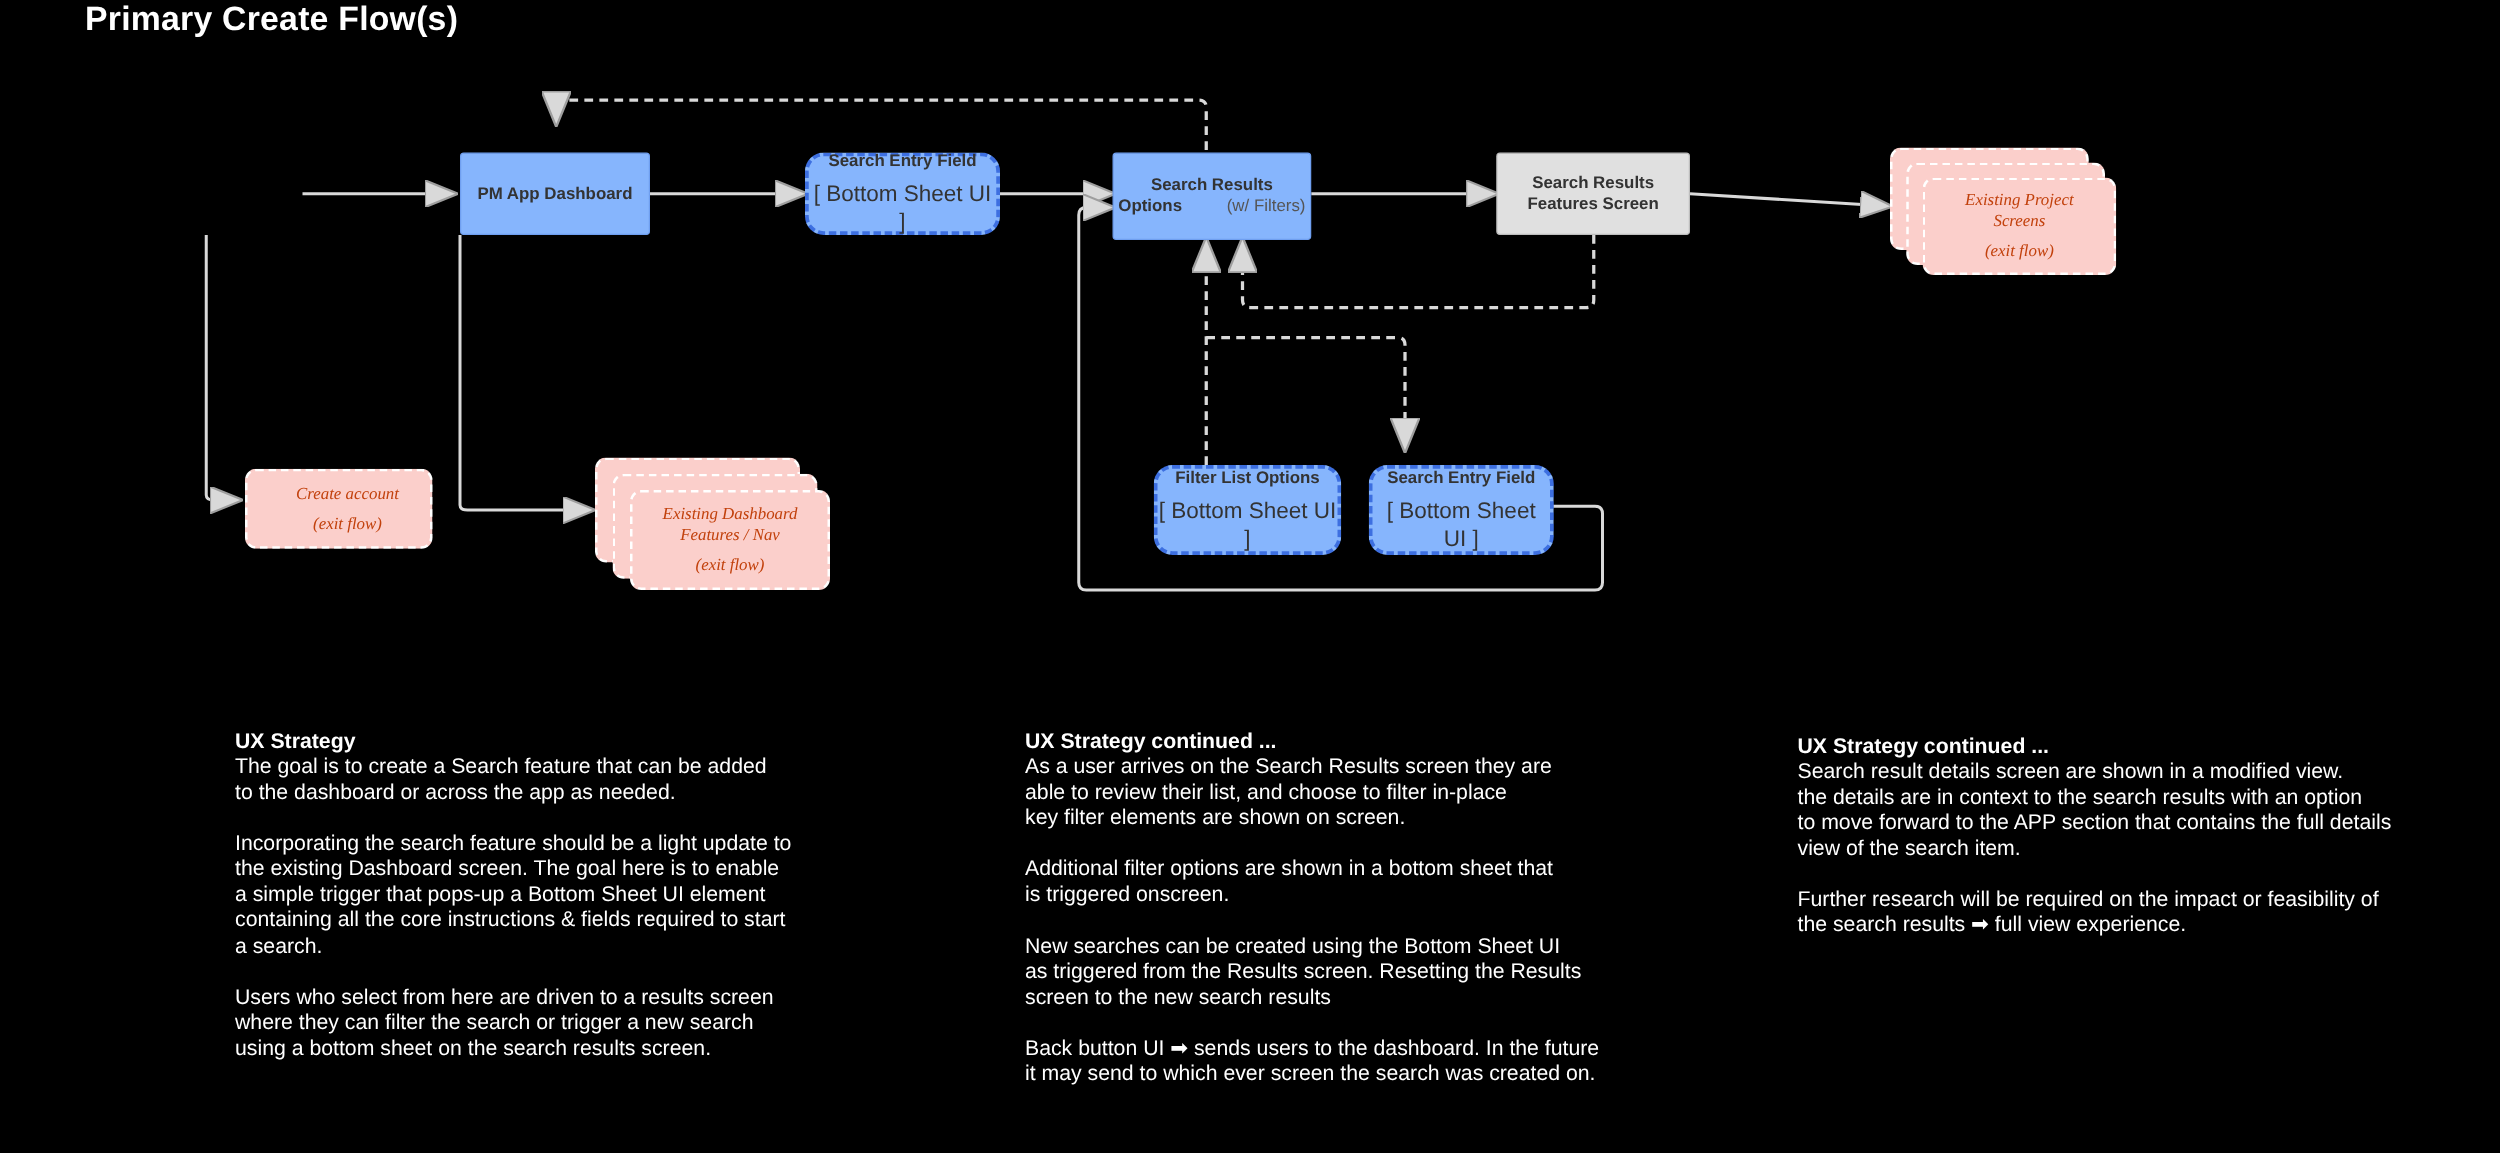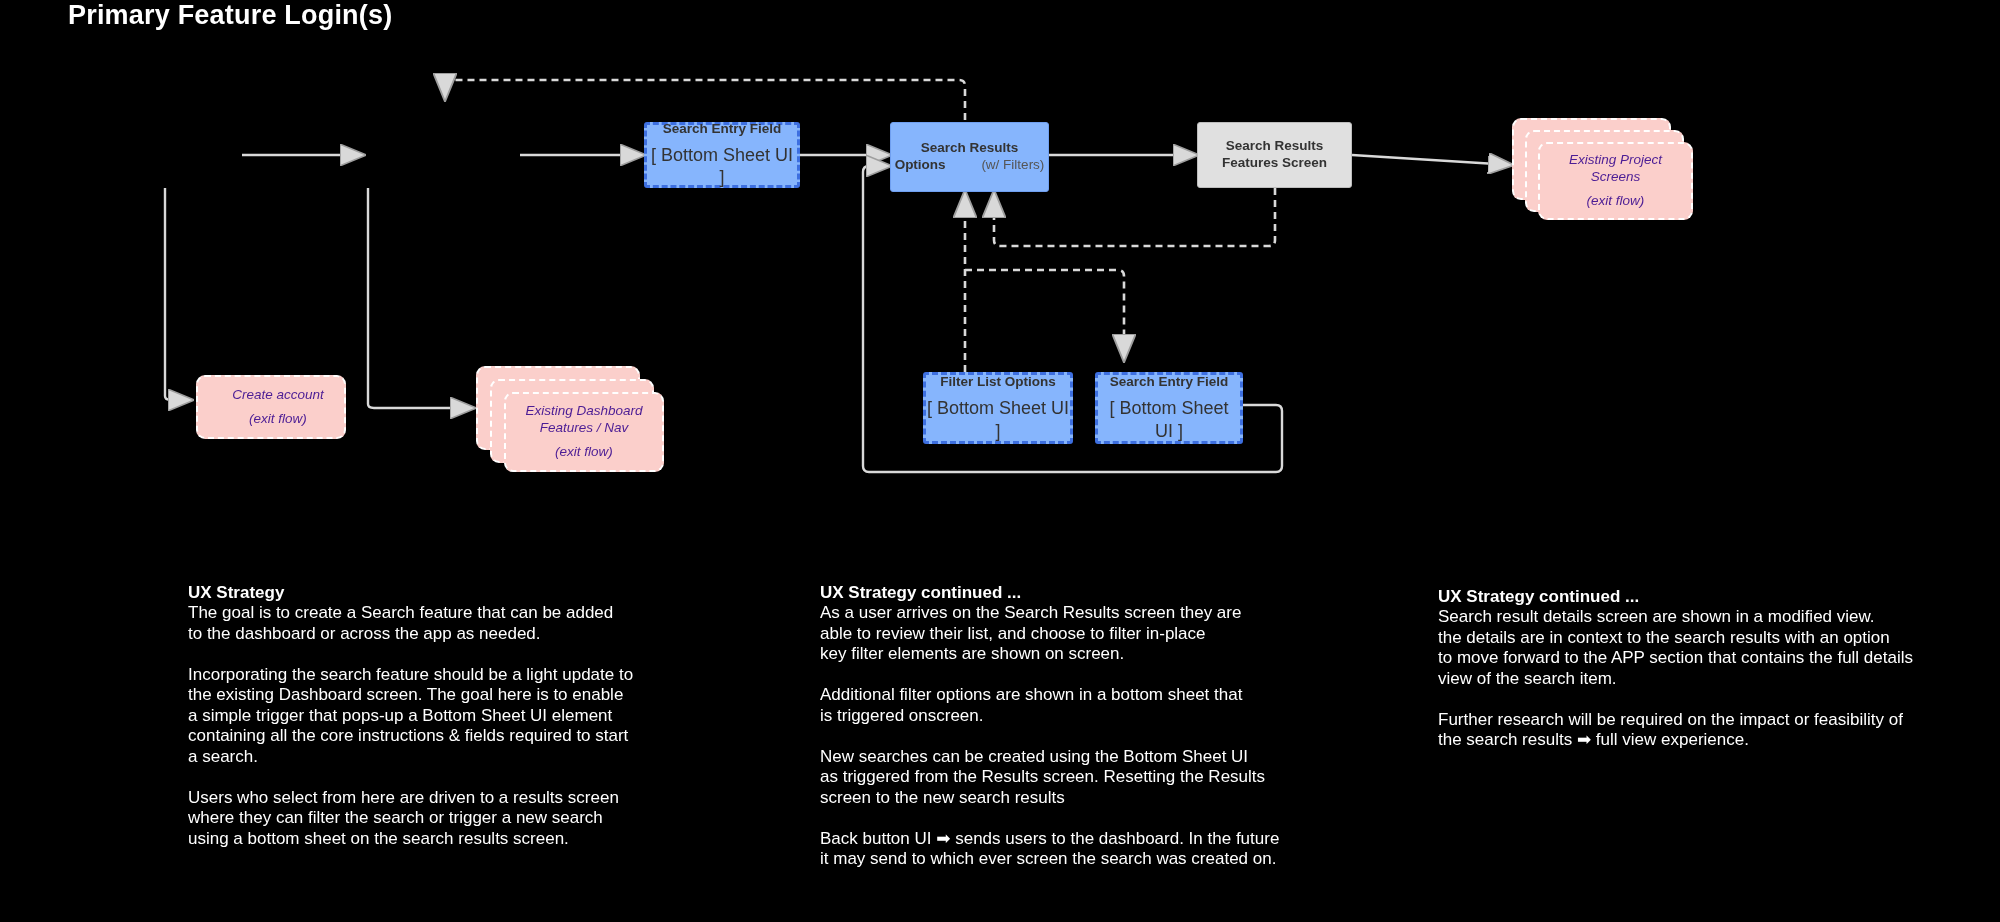--- a/index.html
+++ b/index.html
@@ -19,47 +19,47 @@
     display:flex;flex-direction:column;align-items:center;justify-content:center;
     text-align:center;border-radius:3px;
     color:#333333;
   }
   .node .t1{font-size:13.5px;font-weight:bold;line-height:1.25;}
   .node .t2{font-size:18px;font-weight:normal;line-height:1.25;}
   .node .t1 .light{font-weight:normal;color:#555;margin-left:32px;}
 
   .gray{background:#e0e0e0;border:1.3px solid #bdbdbd;}
   .blue{background:#86b5fd;border:1.3px solid #6f9ff0;}
-  .blue-dashed{background:#86b5fd;border:3px dashed #3d6fe0;border-radius:3px;}
+  .blue-dashed{background:#86b5fd;border:3px dashed #3d6fe0;border-radius:15px;}
 
   
   .pink{
     background:#fbcfcb;border:2.5px dashed #ffffff;border-radius:9px;
-    font-style:italic;color:#4c1d95;
+    font-style:italic;color:#c2410c;font-family:Liberation Serif, serif;
   }
   .pink .t1{font-weight:normal;font-style:italic;font-size:13.5px;}
   .pink .t2{font-style:italic;font-size:13.5px;}
   .stack-shadow{
     position:absolute;background:#fbcfcb;border:2.5px dashed #ffffff;border-radius:9px;
   }
 
   
   .note{position:absolute;color:#ffffff;font-size:17px;line-height:20.5px;white-space:pre-line;}
   .note .nt-head{font-weight:bold;display:block;}
 
   svg.wires{position:absolute;left:0;top:0;width:2000px;height:922px;pointer-events:none;}
   .solid{fill:none;stroke:#d9d9d9;stroke-width:2.4;}
   .dash{fill:none;stroke:#d9d9d9;stroke-width:2.6;stroke-dasharray:7 5;}
 </style>
 </head>
 <body>
 
 <div id="canvas">
 
-  <div class="title">Primary Feature Login(s)</div>
+  <div class="title">Primary Create Flow(s)</div>
 
   <svg class="wires" viewBox="0 0 2000 922">
     <defs>
       <marker id="ah" markerWidth="11" markerHeight="9" refX="10" refY="4.5" orient="auto">
         <polygon points="0,0 11,4.5 0,9" fill="#d9d9d9" stroke="#9e9e9e" stroke-width="0.7"></polygon>
       </marker>
       <marker id="ahd" markerWidth="11" markerHeight="9" refX="10" refY="4.5" orient="auto">
         <polygon points="0,0 11,4.5 0,9" fill="#d9d9d9" stroke="#9e9e9e" stroke-width="0.7"></polygon>
       </marker>
     </defs>
@@ -84,20 +84,23 @@
 
     <path class="dash" d="M995,372 L995,383"></path>
     <path class="dash" d="M965,372 L965,192" marker-end="url(#ahd)"></path>
 
     <path class="dash" d="M965,270 L1118,270 Q1124,270 1124,276 L1124,360" marker-end="url(#ahd)"></path>
 
     <path class="solid" d="M1213,405 L1276,405 Q1282,405 1282,411 L1282,466 Q1282,472 1276,472 L869,472 Q863,472 863,466 L863,172 Q863,166 869,166 L890,166" marker-end="url(#ah)"></path>
   </svg>
 
 
+  <div class="node blue" style="left:368px;top:122px;width:152px;height:66px;">
+    <div class="t1">PM App Dashboard</div>
+  </div>
 
   <div class="node blue-dashed" style="left:644px;top:122px;width:156px;height:66px;">
     <div class="t1">Search Entry Field</div>
     <div class="t2" style="margin-top:6px;">[ Bottom Sheet UI ]</div>
   </div>
 
   <div class="node blue" style="left:890px;top:122px;width:159px;height:70px;">
     <div class="t1">Search Results</div>
     <div class="t1"><span>Options</span><span class="light"> (w/ Filters)</span></div>
   </div>

